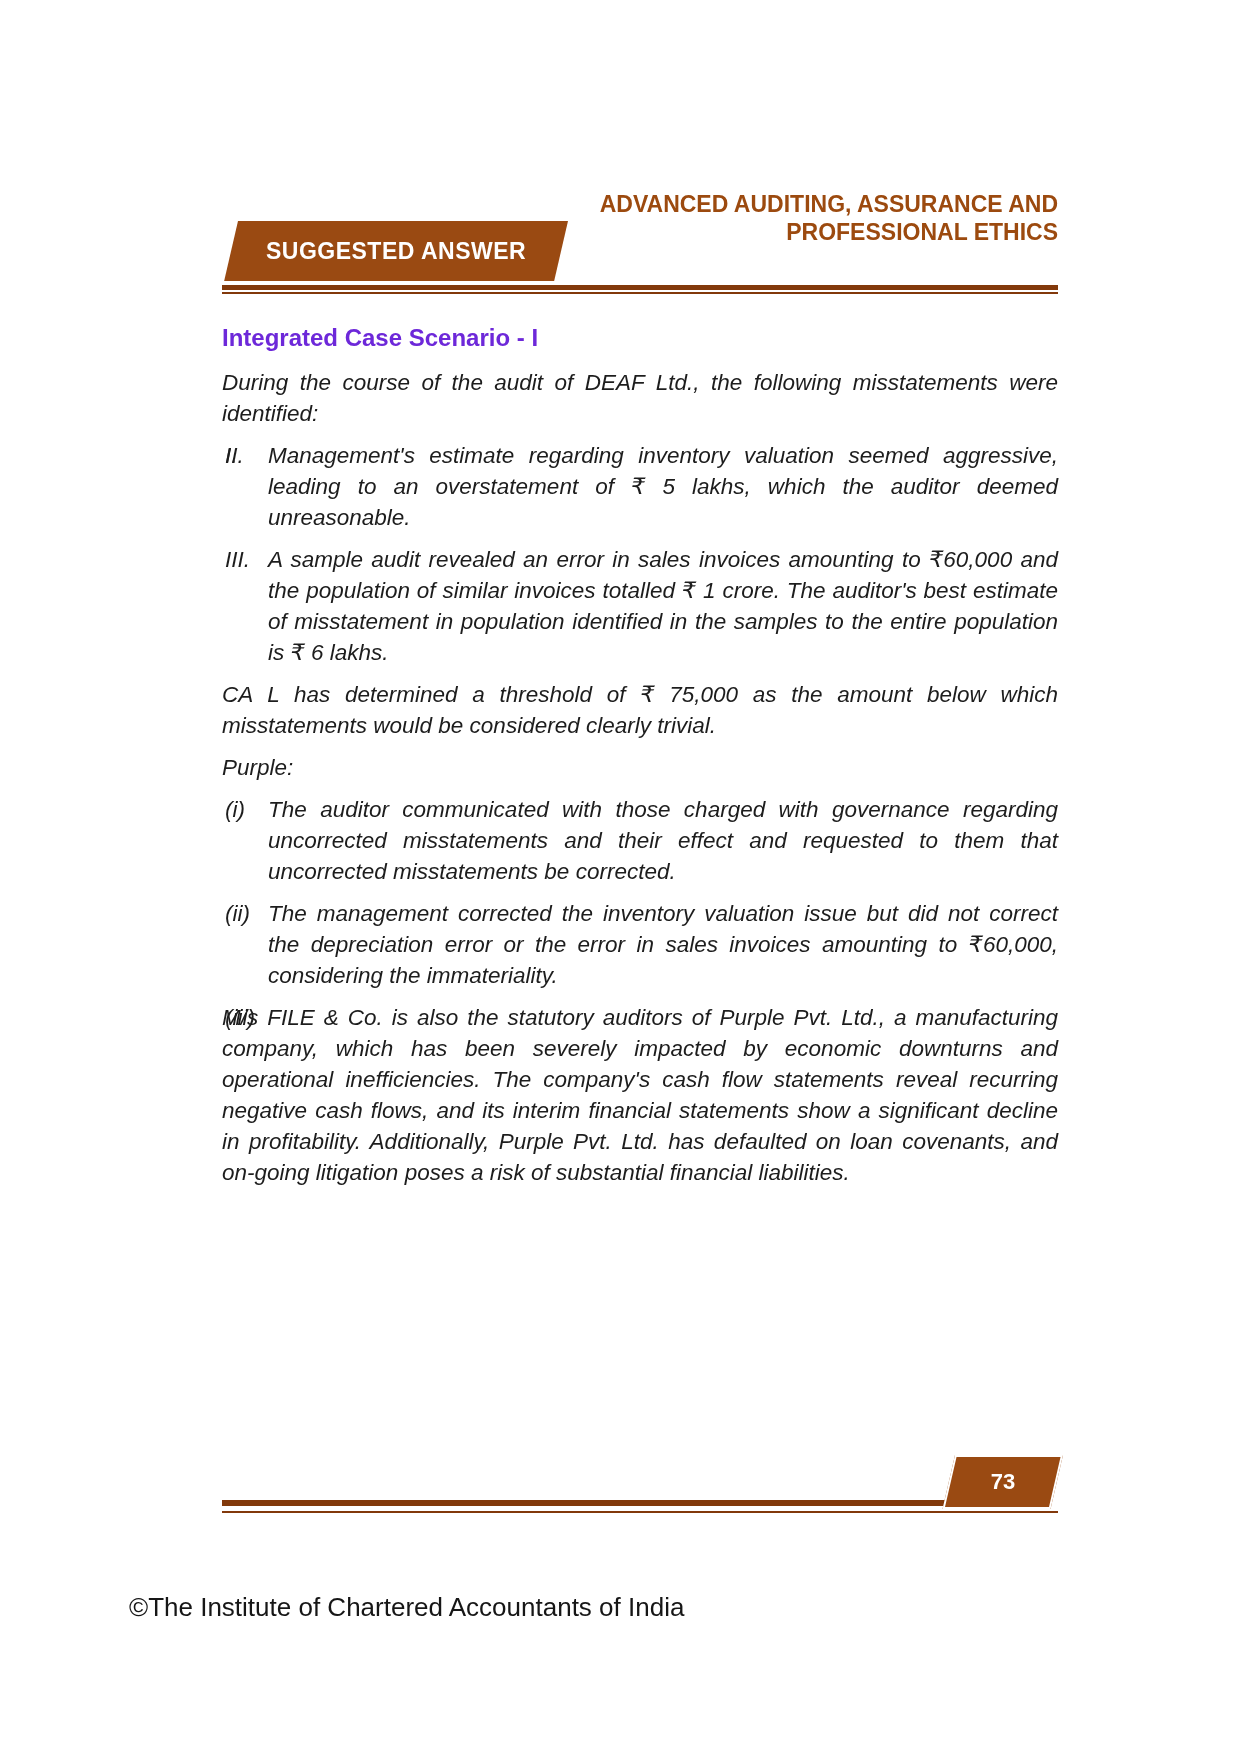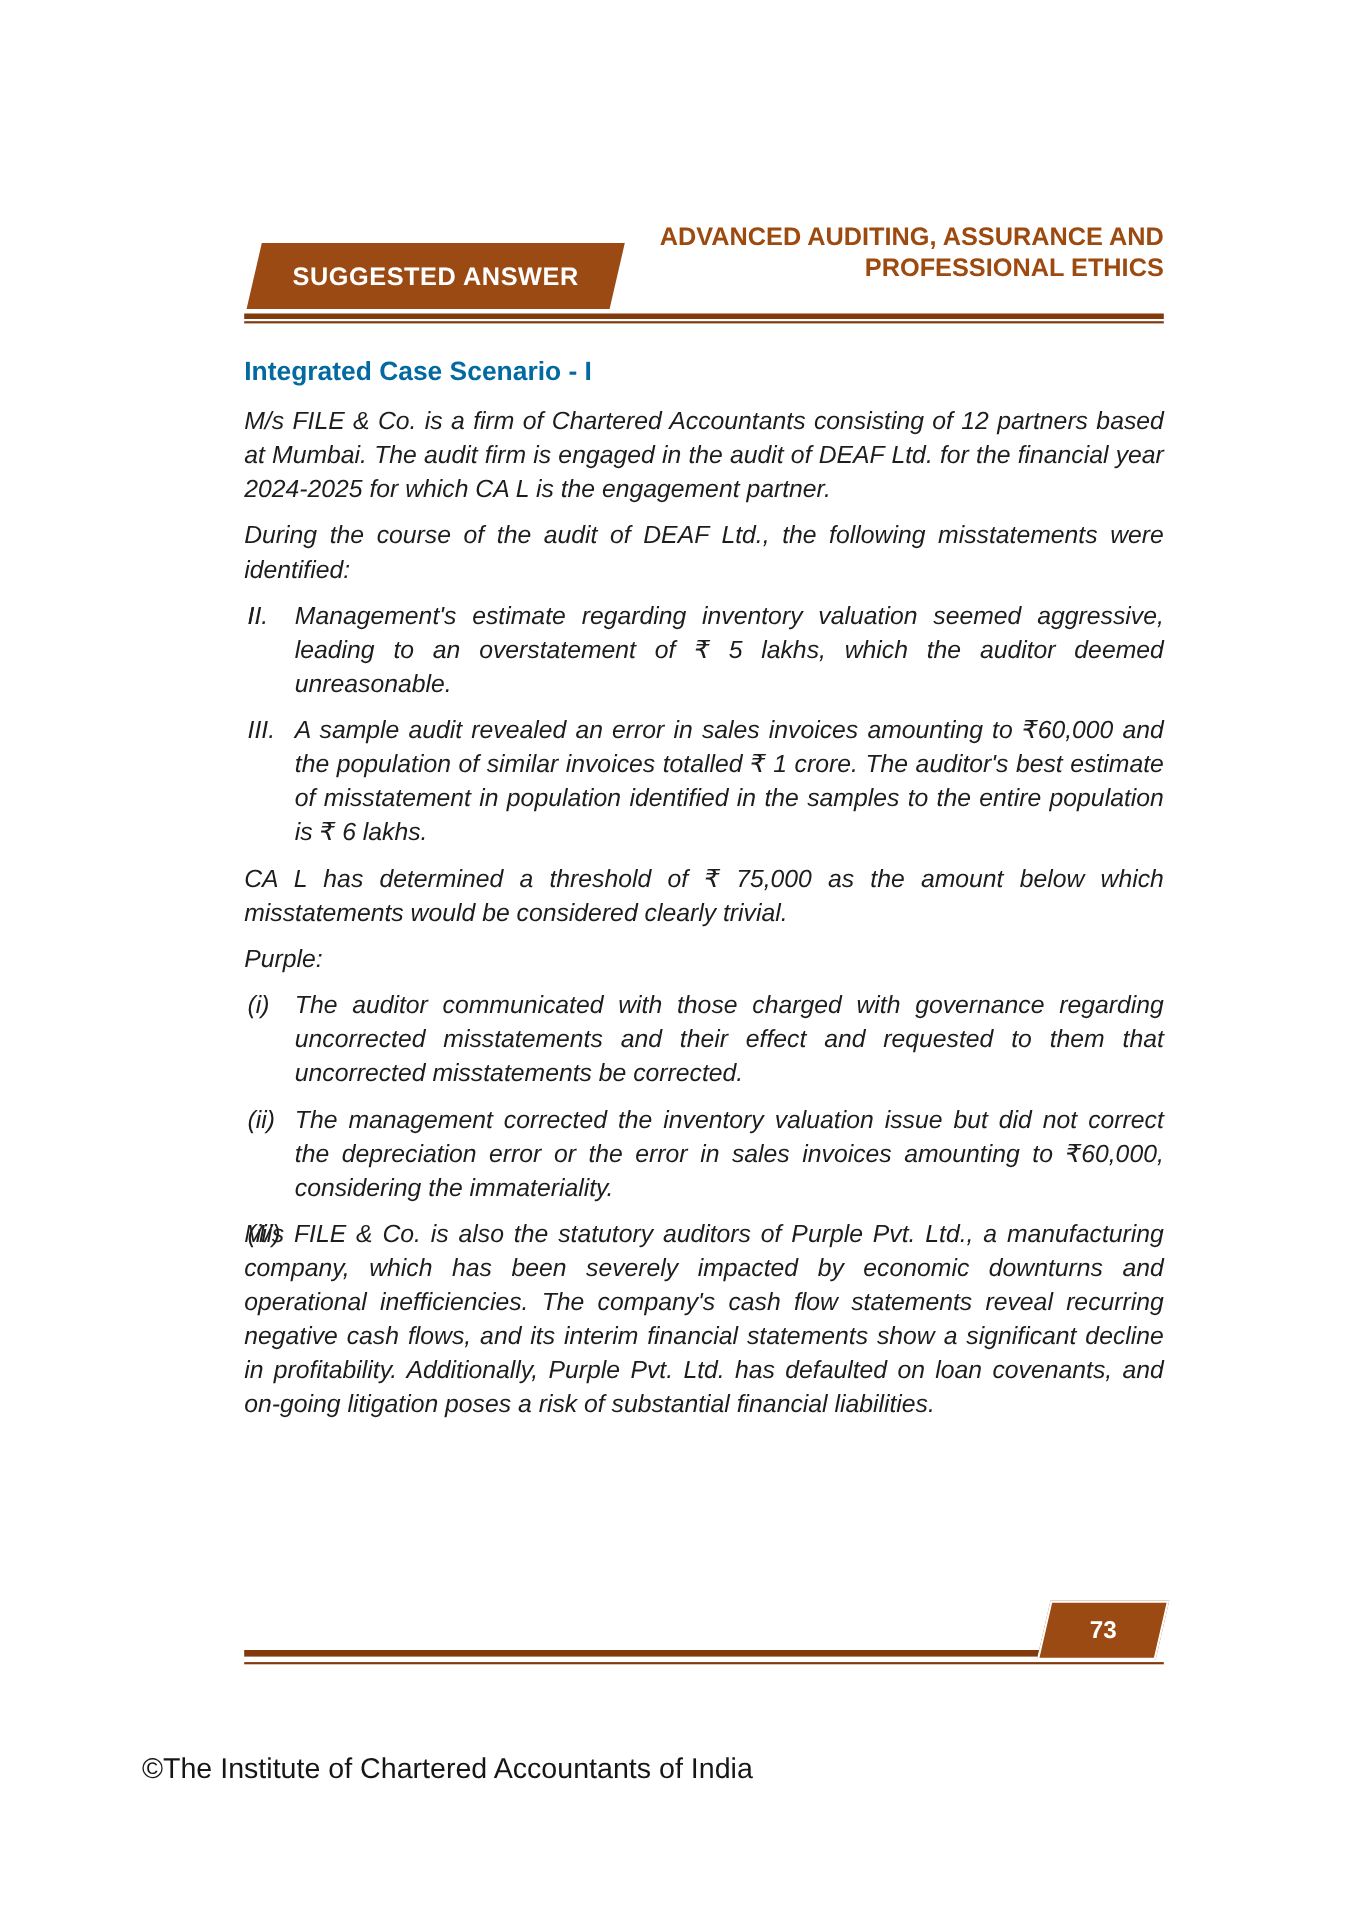--- a/index.html
+++ b/index.html
@@ -18,37 +18,37 @@
     transform:skewX(-13deg);
     transform-origin:top left;
     display:flex;align-items:center;justify-content:center;
   }
   .banner-label{
     transform:skewX(13deg);
     color:#ffffff;font-weight:bold;font-size:23px;letter-spacing:.5px;
     white-space:nowrap;
   }
   .header-title{
-    position:absolute;right:183px;top:201px;width:520px;
+    position:absolute;right:183px;top:190px;width:520px;
     text-align:right;color:#9c4a0f;font-weight:bold;font-size:23px;line-height:28px;
     white-space:nowrap;
   }
   .rule{
     position:absolute;left:222px;width:836px;height:2px;
     border-top:5px solid #82390b;border-bottom:2px solid #82390b;
     background:transparent;
   }
   .rule.top{top:285px;}
   
   .content{
     position:absolute;left:222px;top:322px;width:836px;
     color:#1d1d1d;font-size:22.5px;line-height:31px;
   }
   .doc-heading{
-    font-weight:bold;font-size:24px;color:#0369a1;margin:0 0 14px 0;
+    font-weight:bold;font-size:24px;color:#6d28d9;margin:0 0 14px 0;
   }
   .block{
     position:relative;margin:0 0 11px 0;
     font-style:italic;text-align:justify;
   }
   .block.listed{padding-left:46px;}
   .block .marker{position:absolute;left:3px;top:0;}
   
   .thick-line{
     position:absolute;left:222px;top:1500px;width:760px;height:6px;background:#82390b;
@@ -81,24 +81,20 @@
   </div>
   <div class="header-title">
     <div>ADVANCED AUDITING, ASSURANCE AND</div>
     <div>PROFESSIONAL ETHICS</div>
   </div>
   <div class="rule top"></div>
 
   <div class="content">
     <div class="doc-heading">Integrated Case Scenario - I</div>
     <div id="blocks">
-  <div class="block">
-    
-    <span class="text">M/s FILE &amp; Co. is a firm of Chartered Accountants consisting of 12 partners based at Mumbai. The audit firm is engaged in the audit of DEAF Ltd. for the financial year 2024-2025 for which CA L is the engagement partner.</span>
-  </div>
 
   <div class="block">
     
     <span class="text">During the course of the audit of DEAF Ltd., the following misstatements were identified:</span>
   </div>
 
   <div class="block listed">
     <span class="marker">I.</span>
   </div>
 

